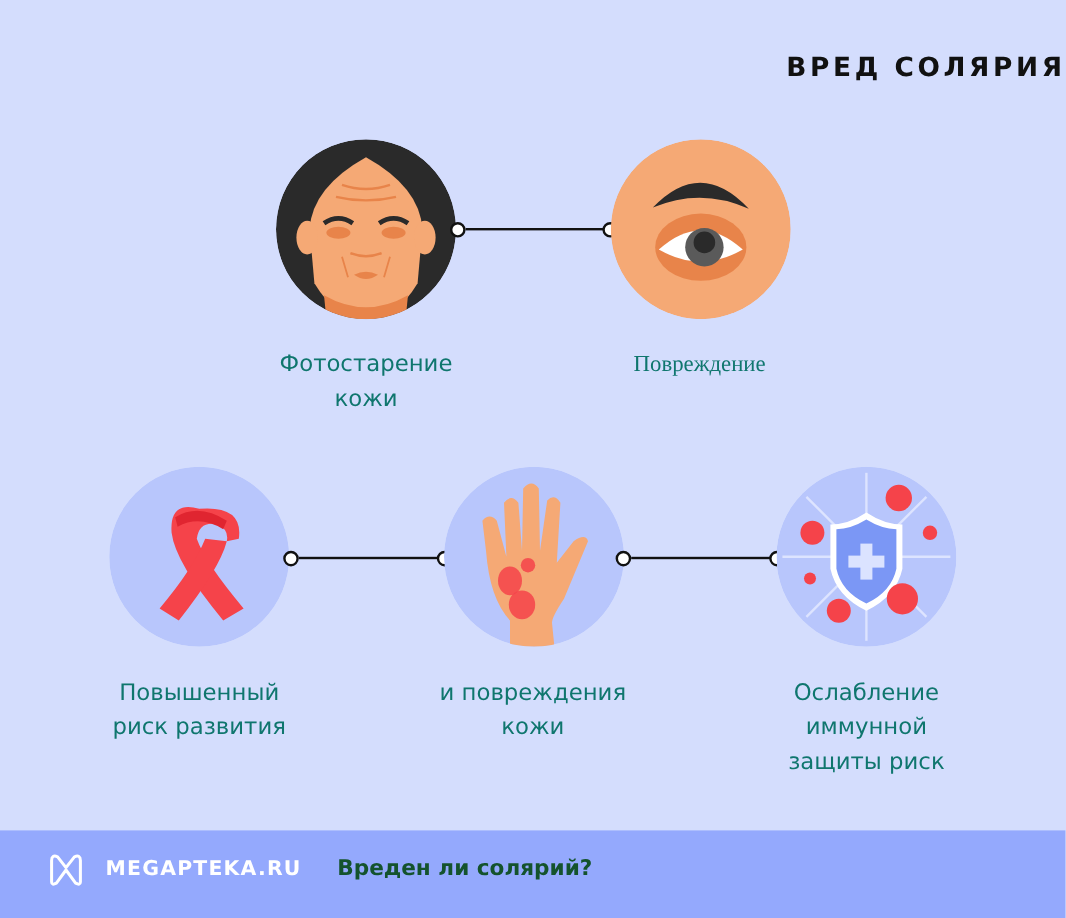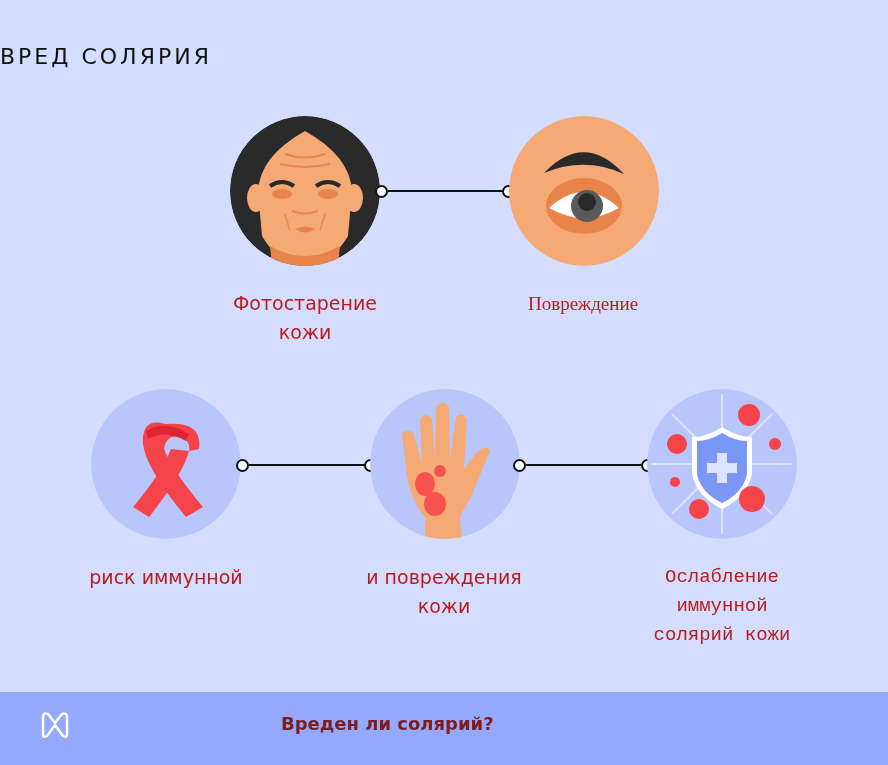--- a/index.html
+++ b/index.html
@@ -1,26 +1,26 @@
 <!DOCTYPE html>
 <html><head>
 <meta charset="utf-8">
 <style>
   html,body{margin:0;padding:0;}
   body{width:888px;height:765px;background:#d4ddfd;position:relative;overflow:hidden;font-family:"DejaVu Sans","Liberation Sans",sans-serif;color:#1a1a1a;}
-  .title{position:absolute;left:0;width:888px;top:44px;text-align:left;font-weight:normal;font-size:22px;letter-spacing:3px;color:#111;}
+  .title{position:absolute;left:0;width:888px;top:44px;text-align:right;font-weight:bold;font-size:22px;letter-spacing:3px;color:#111;}
   .circle{position:absolute;width:150px;height:150px;border-radius:50%;overflow:hidden;}
   .circle svg{width:150px;height:150px;display:block;}
   .conn{position:absolute;height:2px;background:#111;}
   .dot{position:absolute;width:9px;height:9px;border:2px solid #111;border-radius:50%;background:#fff;}
-  .label{position:absolute;width:220px;text-align:center;font-size:19px;line-height:29px;color:#b91c1c;}
+  .label{position:absolute;width:220px;text-align:center;font-size:19px;line-height:29px;color:#0f766e;}
   .footer{position:absolute;left:0;top:692px;width:888px;height:73px;background:#94a9fd;}
   .logo{position:absolute;left:39px;top:17px;width:32px;height:30px;}
   .brand{position:absolute;left:88px;top:22px;color:#fff;font-weight:bold;font-size:17px;letter-spacing:1px;}
-  .ftext{position:absolute;left:281px;top:21px;color:#7f1d1d;font-weight:bold;font-size:18px;}
+  .ftext{position:absolute;left:281px;top:21px;color:#14532d;font-weight:bold;font-size:18px;}
 </style>
 </head>
 <body>
 
 <div class="title">ВРЕД СОЛЯРИЯ</div>
 
 <div class="circle" style="left:230px;top:116px;">
   <svg viewBox="0 0 150 150">
     <circle cx="75" cy="75" r="75" fill="#2a2a2a"></circle>
     <path d="M28 75 Q30 40 75 15 Q120 40 122 75 L118 120 Q100 150 75 150 Q50 150 32 120 Z" fill="#f5a975"></path>
@@ -103,30 +103,32 @@
     <circle cx="102" cy="26" r="11" fill="#f5434a"></circle>
     <circle cx="30" cy="55" r="10" fill="#f5434a"></circle>
     <circle cx="128" cy="55" r="6" fill="#f5434a"></circle>
     <circle cx="28" cy="93" r="5" fill="#f5434a"></circle>
     <circle cx="105" cy="110" r="13" fill="#f5434a"></circle>
     <circle cx="52" cy="120" r="10" fill="#f5434a"></circle>
   </svg>
 </div>
 
 <div class="label" style="left:56px;top:563px;">
-  <div>риск иммунной</div>
+  <div>Повышенный</div>
+  <div>риск развития</div>
 </div>
 <div class="label" style="left:334px;top:563px;">
   <div>и повреждения</div>
   <div>кожи</div>
 </div>
-<div class="label" style="left:612px;top:563px;font-family:Liberation Mono, monospace;">
+<div class="label" style="left:612px;top:563px;">
   <div>Ослабление</div>
   <div>иммунной</div>
-  <div>солярий кожи</div>
+  <div>защиты риск</div>
 </div>
 
 <div class="footer">
   <svg class="logo" viewBox="0 0 32 30">
     <path d="M4 26 L4 8 Q4 3 9 5 L16 14 L23 5 Q28 3 28 8 L28 26 Q28 29 24 27 L16 16 L8 27 Q4 29 4 26 Z" fill="none" stroke="#fff" stroke-width="2.5" stroke-linejoin="round"></path>
   </svg>
+  <div class="brand">MEGAPTEKA.RU</div>
   <div class="ftext">Вреден ли солярий?</div>
 </div>
 
 </body></html>

